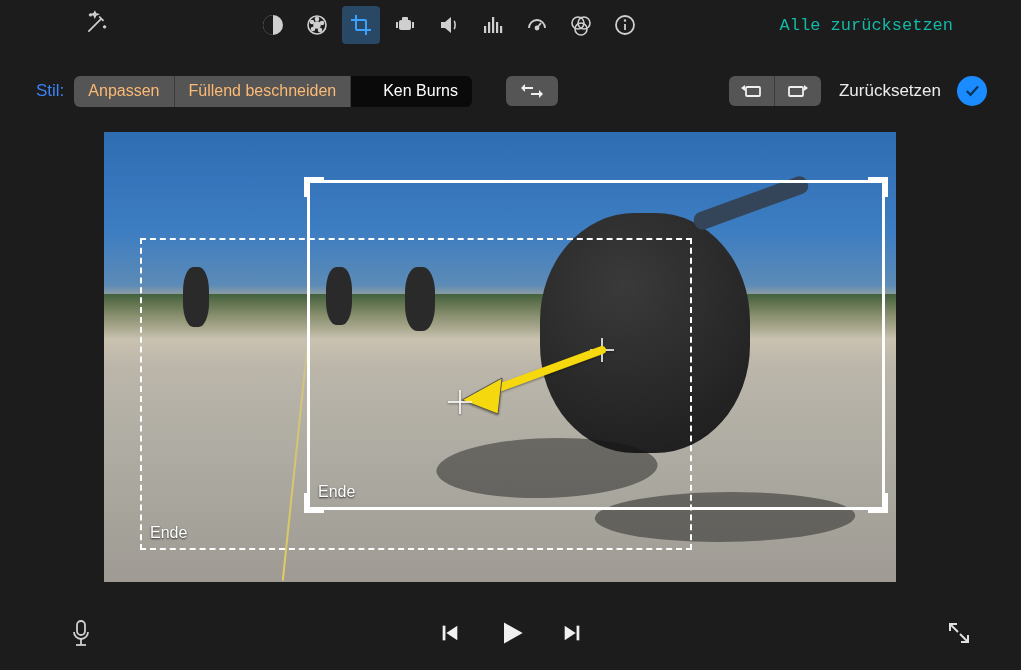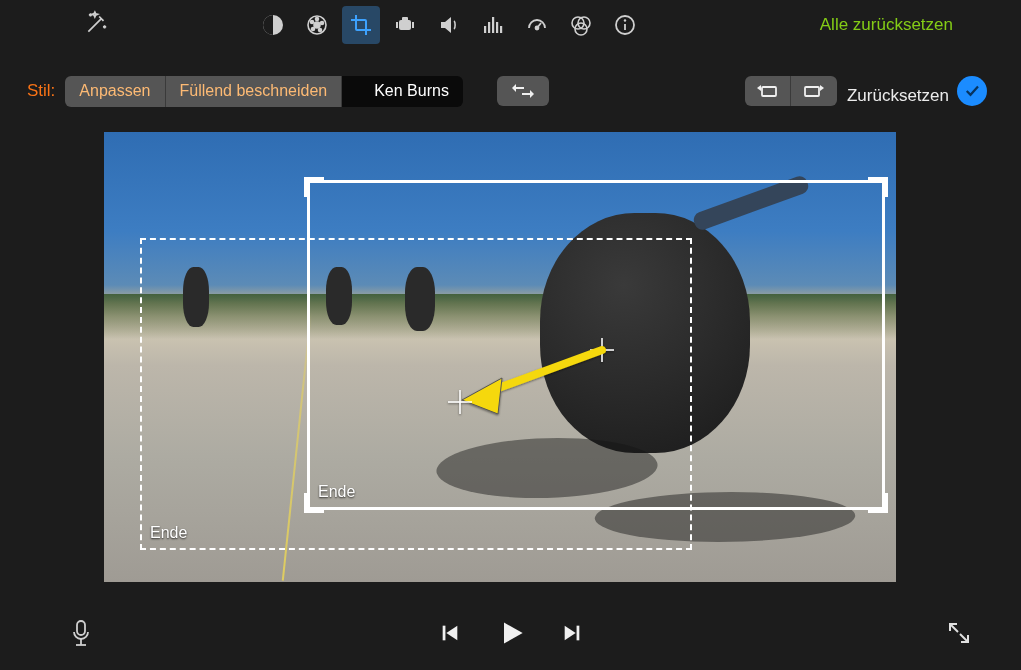--- a/index.html
+++ b/index.html
@@ -39,35 +39,36 @@
     border-radius: 4px;
   }
   .tool-icons .ticon.active {
     background: #284866;
     color: #3da2ff;
   }
   .reset-all {
     margin-left: auto;
     margin-right: 68px;
     font-size: 17px;
-    color: #84cc16;
+    color: #14b8a6;
+    font-family: Liberation Mono, monospace;
   }
 
   
   .style-row {
     position: absolute;
     top: 72px; left: 0; right: 0;
     height: 38px;
     display: flex;
     align-items: center;
   }
   .style-label {
-    margin-left: 27px;
+    margin-left: 36px;
     font-size: 17px;
-    color: #f97316;
+    color: #3b82f6;
   }
   .seg {
     margin-left: 10px;
     display: flex;
     border-radius: 6px;
     overflow: hidden;
   }
   .seg button {
     border: none;
     background: #555;
@@ -88,22 +89,22 @@
     border: none;
     display: flex; align-items: center; justify-content: center;
     color: #f0f0f0;
     cursor: pointer;
   }
 
   .right-cluster {
     margin-left: auto;
     margin-right: 34px;
     display: flex;
-    align-items: flex-end;
-    gap: 0;
+    align-items: center;
+    gap: 8px;
   }
   .rot-group { display: flex; border-radius: 6px; overflow: hidden; }
   .rot-group button {
     width: 46px; height: 30px;
     background: #555; border: none; color: #f0f0f0;
     display:flex;align-items:center;justify-content:center;
     border-right:1px solid #3a3a3a; cursor:pointer;
   }
   .rot-group button:last-child{border-right:none;}
   .reset-txt { font-size: 17px; color: #ececec; margin-left: 10px; }

